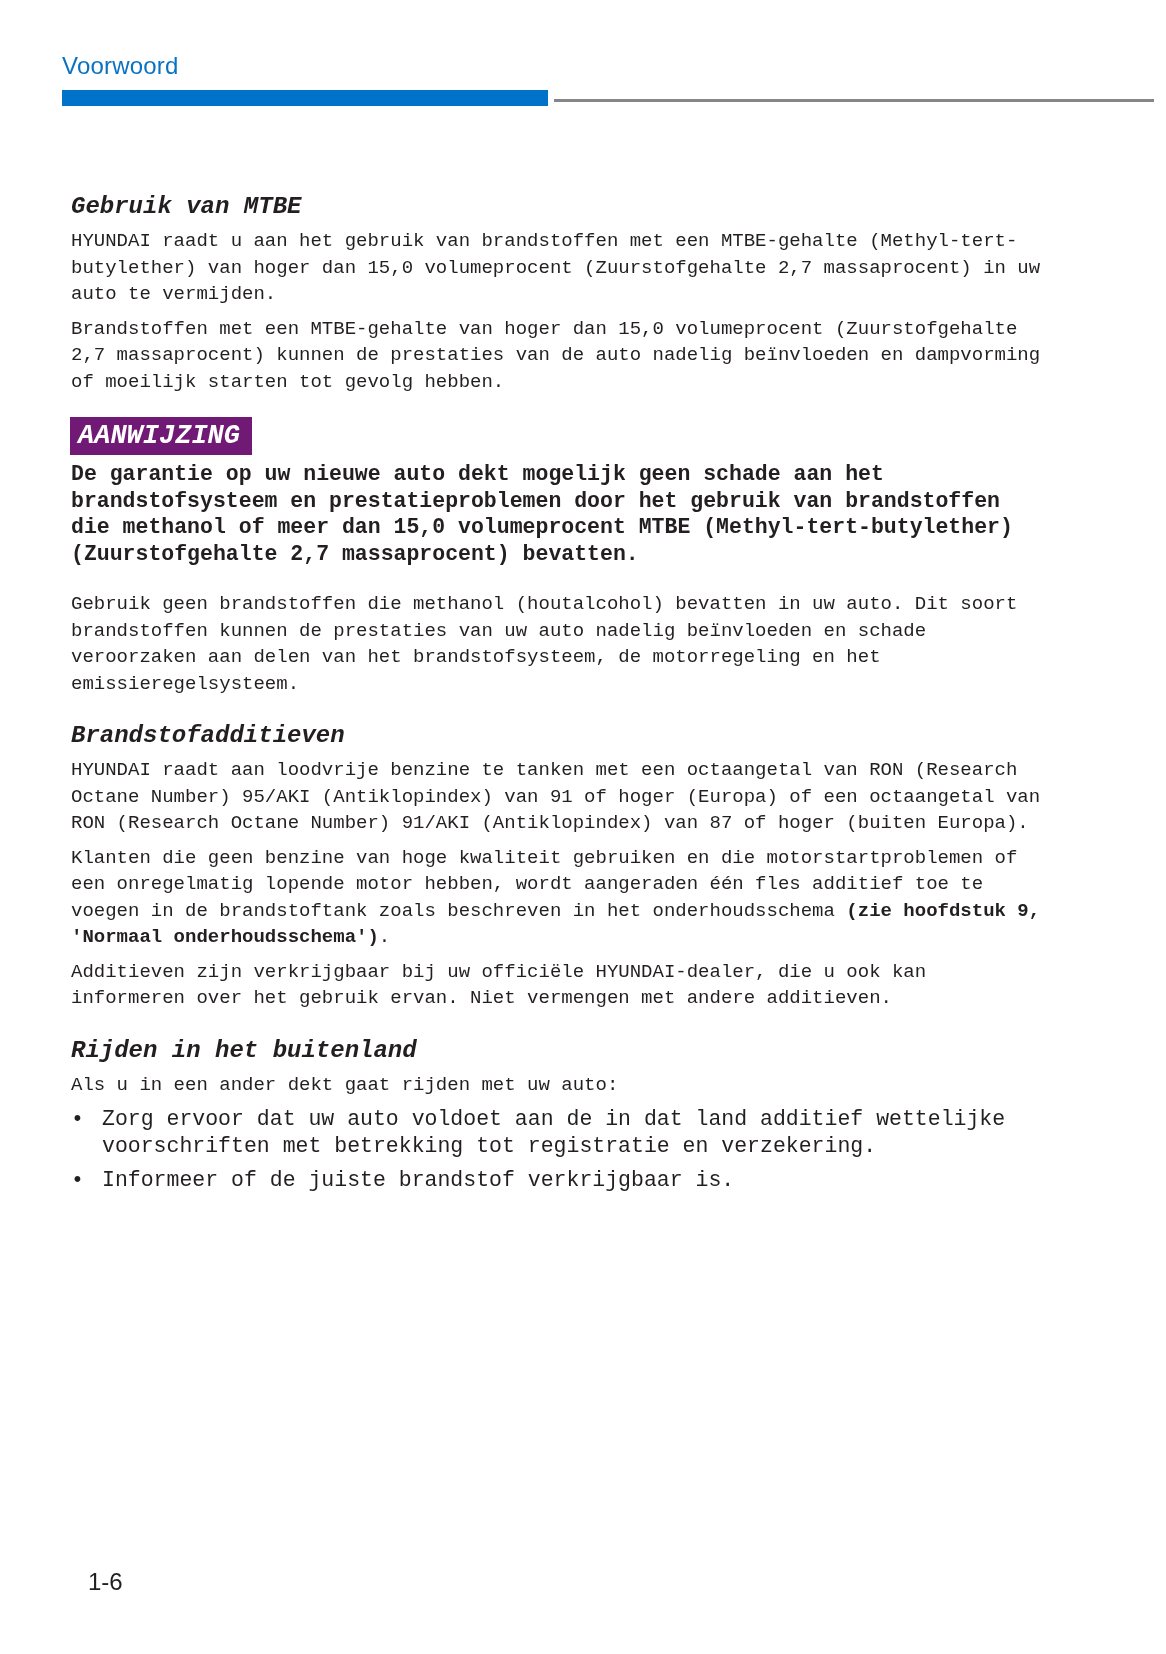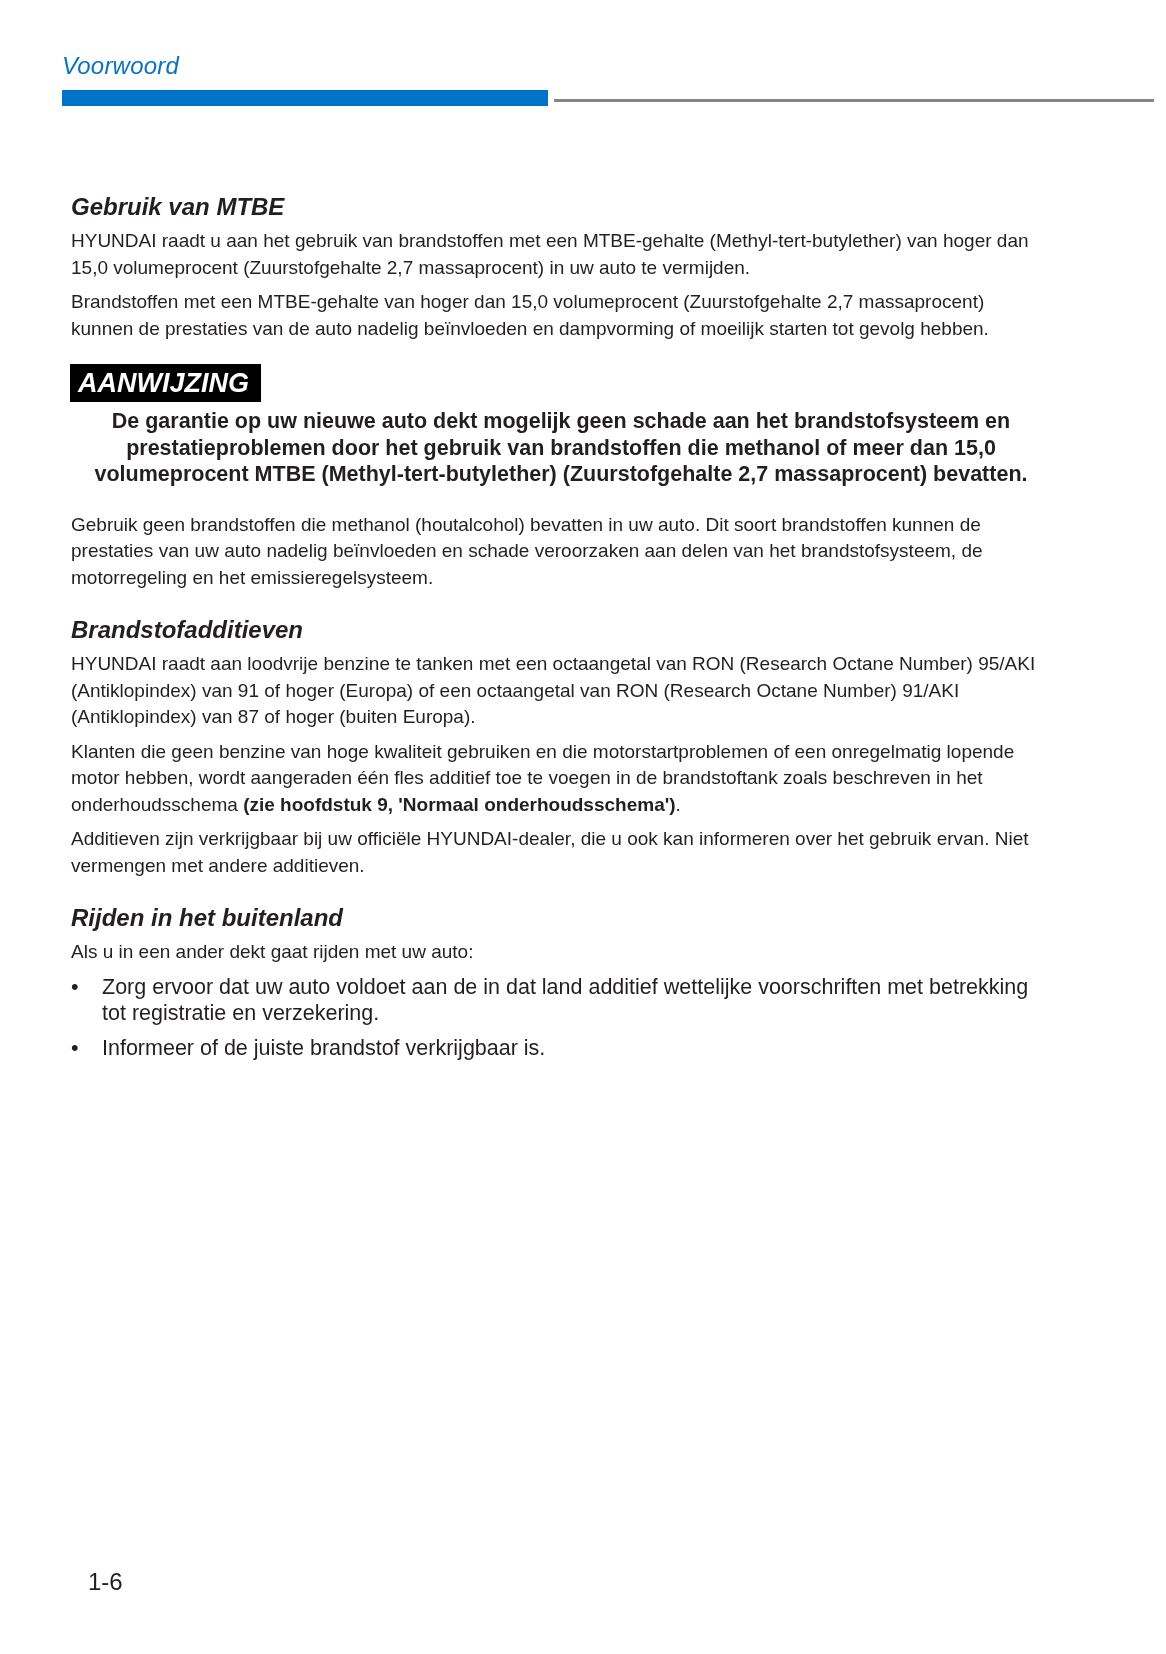--- a/index.html
+++ b/index.html
@@ -15,21 +15,20 @@
       font-family: "Liberation Sans", "DejaVu Sans", sans-serif;
       color: #231f20;
     }
     .header-title {
       position: absolute;
       left: 62px;
       top: 52px;
       font-size: 24px;
       color: #0a72c2;
       letter-spacing: 0.2px;
-      font-style: italic;
     }
     .header-bar-blue {
       position: absolute;
       left: 62px;
       top: 90px;
       width: 486px;
       height: 16px;
       background: #0072c9;
     }
     .header-bar-gray {
@@ -38,56 +37,56 @@
       top: 99px;
       width: 600px;
       height: 3px;
       background: #868686;
     }
     .content {
       position: absolute;
       left: 71px;
       top: 192px;
       width: 980px;
+      font-family: Liberation Mono, monospace;
     }
     .section-heading {
       font-size: 24px;
       font-weight: bold;
       font-style: italic;
       margin: 0 0 6px 0;
       line-height: 30px;
       color: #231f20;
     }
     .para {
       font-size: 19px;
       line-height: 26.5px;
       margin: 0 0 8px 0;
       color: #231f20;
     }
     .section {
       margin-bottom: 24px;
     }
     .notice-label {
       display: inline-block;
-      background: #000000;
+      background: #701a75;
       color: #ffffff;
       font-size: 27px;
       font-weight: bold;
       font-style: italic;
       padding: 2px 12px 2px 8px;
       line-height: 34px;
       margin: 2px 0 6px -1px;
     }
     .notice-text {
       font-size: 21.5px;
       line-height: 26.5px;
       font-weight: bold;
       margin: 0 0 24px 0;
       color: #231f20;
-      text-align: center;
     }
     b.inline-bold {
       font-weight: bold;
     }
     ul.bullets {
       list-style: none;
       margin: 0;
       padding: 0;
     }
     ul.bullets li {

